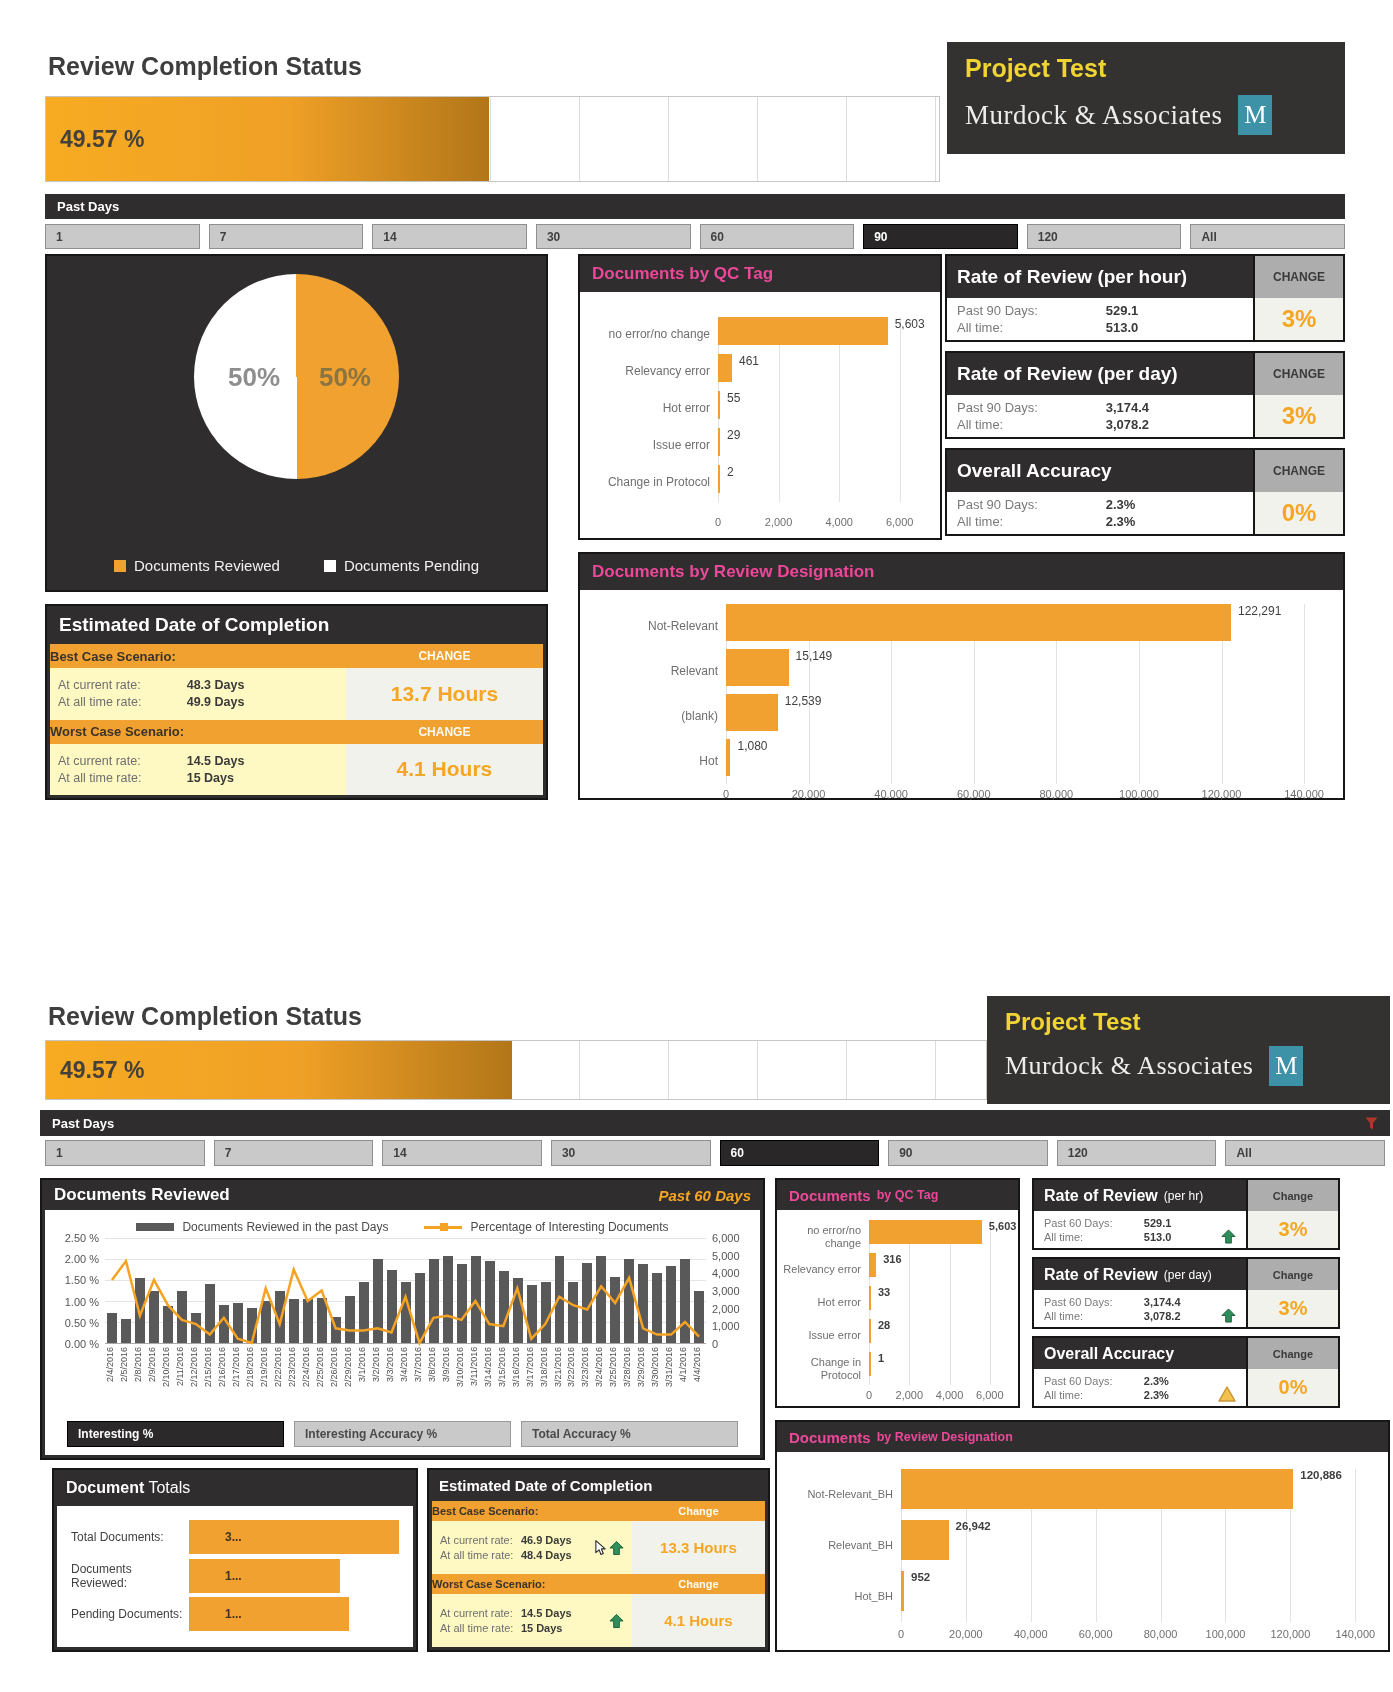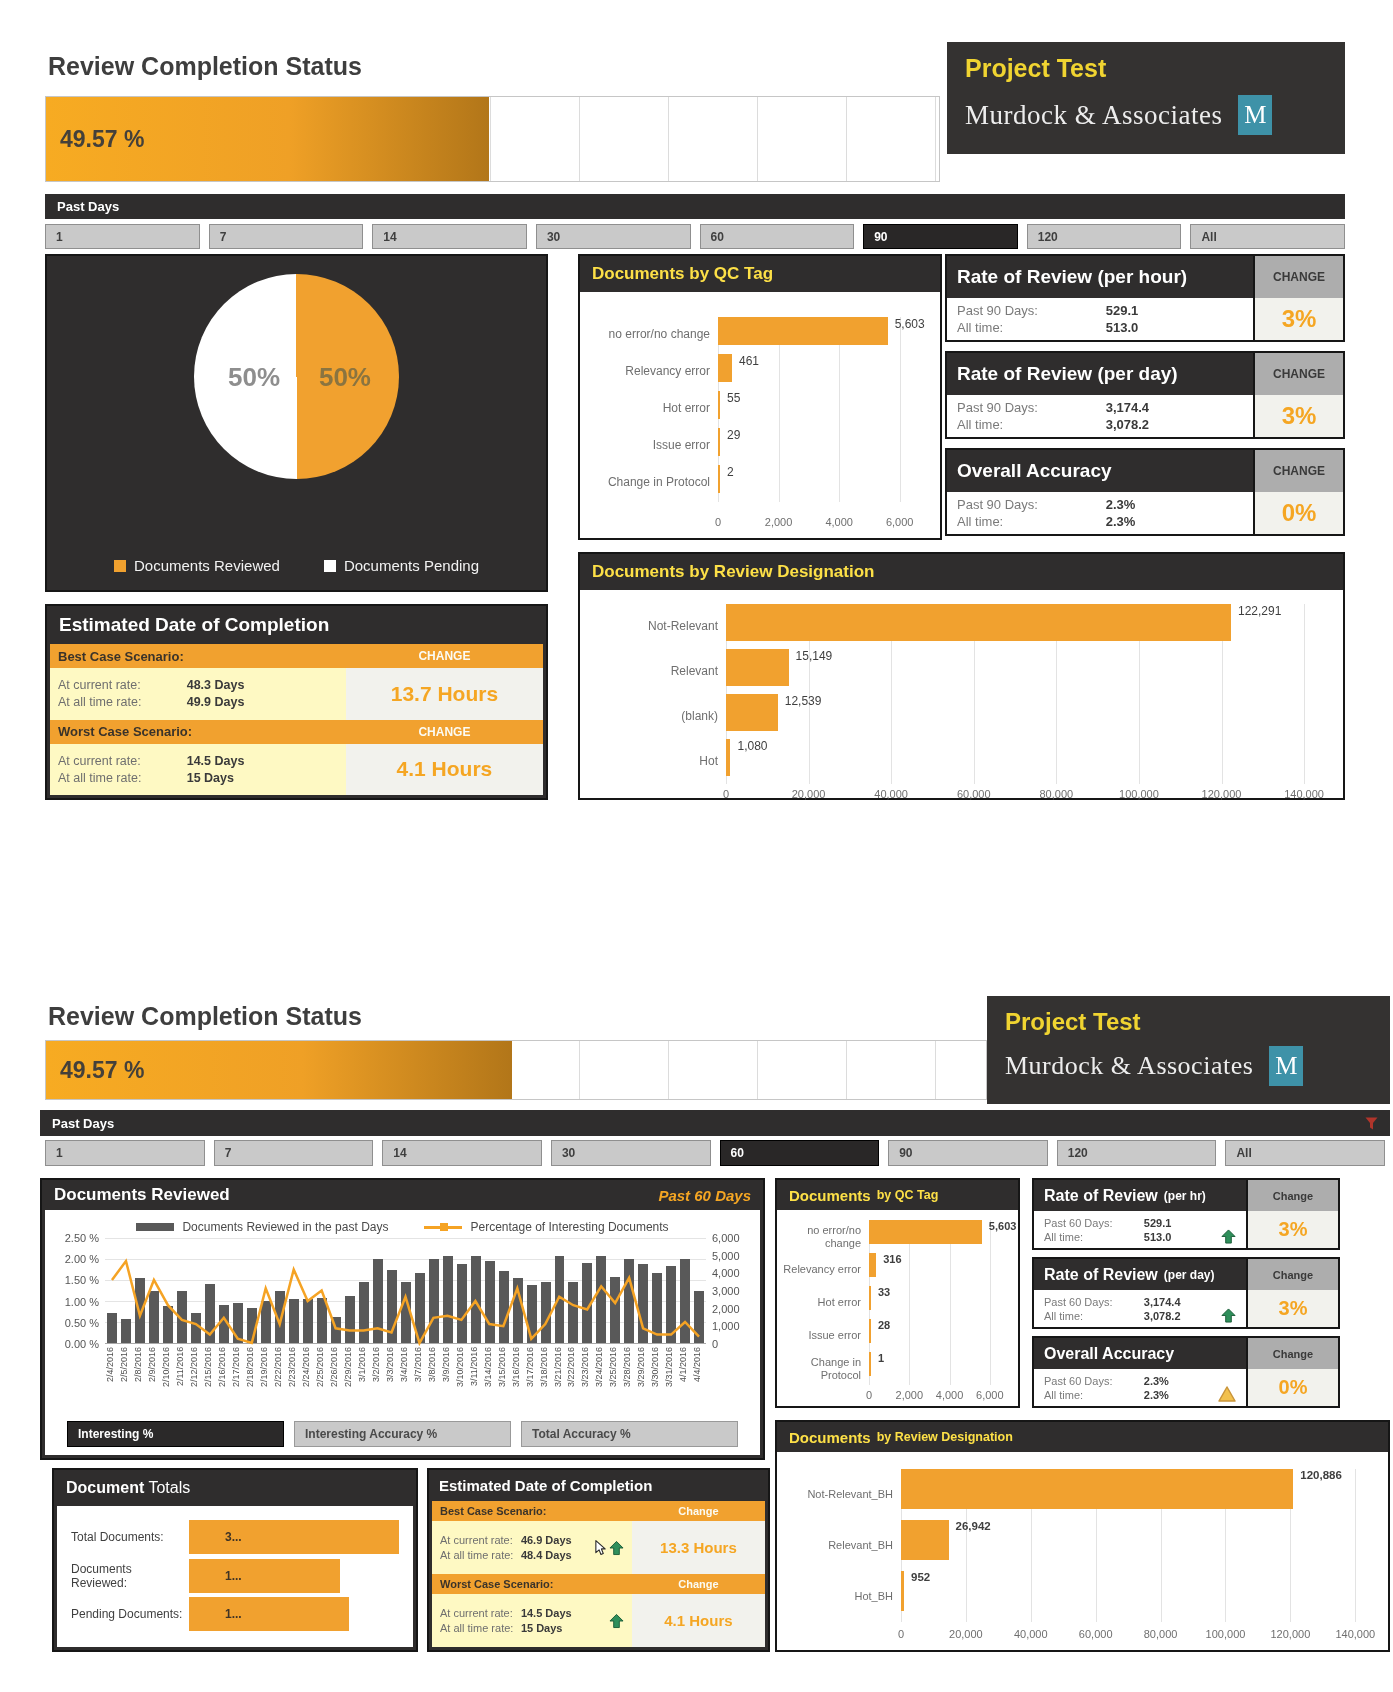--- a/index.html
+++ b/index.html
@@ -18,21 +18,21 @@
 .brand-company{font-family:"Liberation Serif",serif;font-size:27px;color:#EDEDED;letter-spacing:.5px}
 .brand-logo{margin-left:16px;width:34px;height:40px;background:var(--teal);color:#fff;font-family:"Liberation Serif",serif;font-size:25px;display:flex;align-items:center;justify-content:center}
 
 .pd-header{background:var(--dark);color:#fff;font-weight:bold;font-size:13px;display:flex;align-items:center;justify-content:space-between;padding:0 12px}
 .pd-buttons{display:flex;gap:9px}
 .pd-btn{flex:1;background:var(--btn_gray);border:1px solid #8F8F8F;font-size:12px;font-weight:bold;color:#3F3F3F;display:flex;align-items:center;padding-left:10px;cursor:pointer}
 .pd-btn.sel{background:#292727;color:#fff;border-color:#000}
 
 .panel-dark{background:var(--dark);border:2px solid var(--panel_border)}
 .panel-outline{border:2px solid var(--panel_border);background:#fff;display:flex;flex-direction:column}
-.p-header{background:var(--dark);color:#fde047;display:flex;align-items:center;padding:1px 12px;flex:none}
+.p-header{background:var(--dark);color:#ec4899;display:flex;align-items:center;padding:1px 12px;flex:none}
 .p-header .tb{font-weight:bold}
 .p-header .tr{margin-left:6px;font-weight:bold}
 
 .pie-title{text-align:center;margin-top:16px;color:#fff}
 .pie-title .tb{font-size:21px;font-weight:bold}
 .pie-title .tr{font-size:16px;color:#DCDCDC;margin-left:6px}
 .pie{width:205px;height:205px;border-radius:50%;margin:18px auto 0;position:relative}
 .pie-val{position:absolute;top:50%;transform:translateY(-50%);font-size:26px;font-weight:bold}
 .pv-left{left:34px;color:#8E8E8E}
 .pv-right{right:28px;color:#8A7440}
@@ -66,21 +66,21 @@
 #t-desig-chart .hbar-val{font-size:12px}
 #b-desig-chart .hbar-label{width:118px;font-size:11px}
 #b-desig-chart .hbar-row{height:51px}
 #b-desig-chart .hbar-bar{height:40px}
 #b-desig-chart .hbar-val{font-size:11.5px;font-weight:bold}
 
 .kpi-col{display:flex;flex-direction:column;justify-content:space-between}
 .kpi{display:grid;border:2px solid var(--panel_border);background:#d946ef}
 .kpi-title{background:var(--dark);color:#fff;display:flex;align-items:baseline;padding:0 10px;gap:6px}
 .kpi-title-main{font-weight:bold;align-self:center}
-.kpi-title-suffix{font-weight:bold;align-self:center}
+.kpi-title-suffix{font-weight:normal;align-self:center}
 .kpi-change-h{background:var(--change_gray);color:#3A3A3A;font-weight:bold;display:flex;align-items:center;justify-content:center;border-left:2px solid var(--panel_border)}
 .kpi-body{position:relative;padding:4px 10px;display:flex;flex-direction:column;justify-content:center;gap:2px;background:#fff}
 .kpi-row{display:flex}
 .kpi-l{color:#7A7A7A;width:52%}
 .kpi-v{font-weight:bold;color:#3A3A3A}
 .kpi-change-v{background:var(--light_cell);display:flex;align-items:center;justify-content:center;color:var(--orange_text);font-weight:bold;border-left:2px solid var(--panel_border)}
 .kpi-icon{position:absolute;right:10px;bottom:4px;line-height:0}
 #t-kpis .kpi{grid-template-columns:1fr 90px;grid-template-rows:42px 1fr;height:88px}
 #t-kpis .kpi-title-main{font-size:19px}
 #t-kpis .kpi-row{font-size:13px}
@@ -91,21 +91,21 @@
 #b-kpis .kpi-title-suffix{font-size:12px}
 #b-kpis .kpi-row{font-size:11px}
 #b-kpis .kpi-change-h{font-size:11px}
 #b-kpis .kpi-change-v{font-size:20px}
 
 .edc{background:var(--dark);border:2px solid var(--panel_border);display:flex;flex-direction:column}
 .edc-title{color:#fff;font-weight:bold;padding:8px 12px}
 .edc-sections{flex:1;display:flex;flex-direction:column;margin:0 3px 3px}
 .edc-sec{flex:1;display:flex;flex-direction:column}
 .edc-sec-h{background:var(--orange);display:flex;align-items:center;flex:none}
-.edc-sec-name{font-weight:bold;color:#3A332A;padding-left:8px;flex:1}
+.edc-sec-name{font-weight:bold;color:#3A332A;flex:1}
 .edc-sec-change{width:40%;text-align:center;color:#FBFBF4;font-weight:bold}
 .edc-sec-body{flex:1;display:flex;background:#fef9c3}
 .edc-rows{flex:1;position:relative;display:flex;flex-direction:column;justify-content:center;gap:3px;padding:4px 8px}
 .edc-row{display:flex}
 .edc-row-l{color:#6F6F6F;width:46%}
 .edc-row-v{font-weight:bold;color:#3A3A3A}
 .edc-result{width:40%;background:var(--light_cell);display:flex;align-items:center;justify-content:center;color:var(--orange_text);font-weight:bold}
 .edc-icons{position:absolute;right:8px;top:50%;transform:translateY(-50%);display:flex;gap:2px;align-items:center;line-height:0}
 #t-edc .edc-title{font-size:19px}
 #t-edc .edc-sec-h{height:24px}

